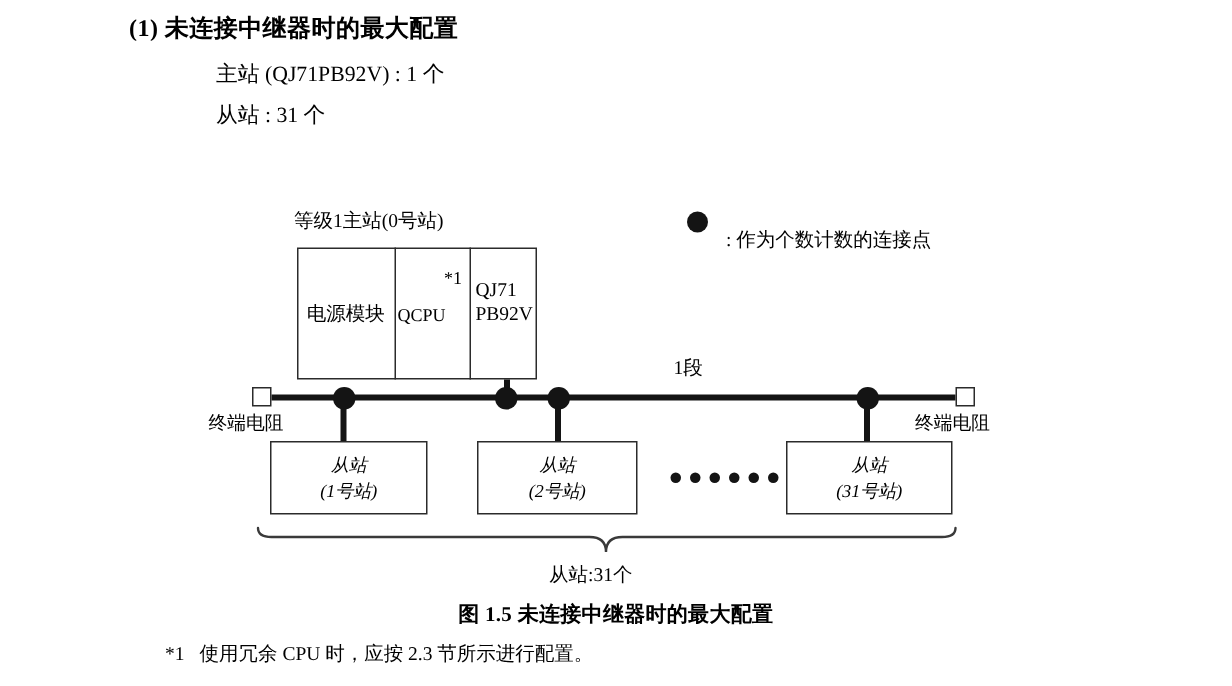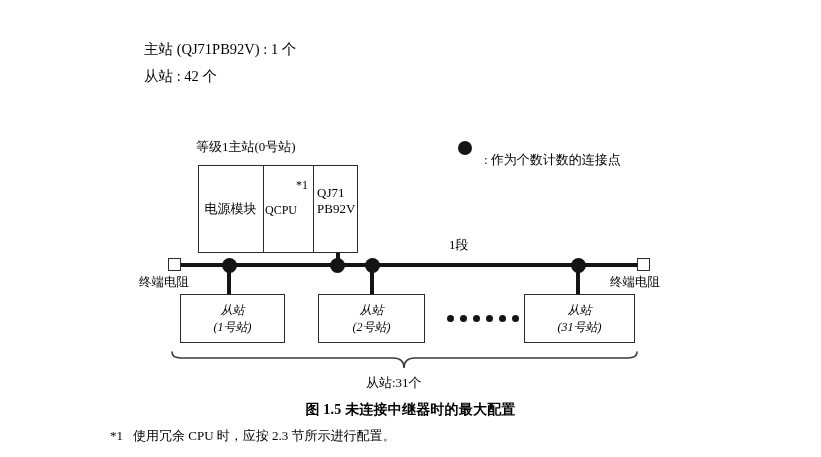--- a/index.html
+++ b/index.html
@@ -177,22 +177,23 @@
     position: absolute;
     font-size: 12px;
     white-space: nowrap;
   }
 </style>
 </head>
 <body>
 
 <div id="page">
 
+  <div class="heading">(1) 未连接中继器时的最大配置</div>
   <div class="sub-line sub-line-1">主站 (QJ71PB92V) : 1 个</div>
-  <div class="sub-line sub-line-2">从站 : 42 个</div>
+  <div class="sub-line sub-line-2">从站 : 31 个</div>
 
   <div id="diagram">
 
     <div class="legend-dot" style="left:458px; top:141px;"></div>
     <div class="dgm-text" style="left:484px; top:152px;">: 作为个数计数的连接点</div>
 
     <div class="dgm-text" style="left:196px; top:139px;">等级1主站(0号站)</div>
 
     <div class="box" style="left:198px; top:165px; width:160px; height:88px;"></div>
     <div class="vsep" style="left:263px; top:165px; height:88px;"></div>

